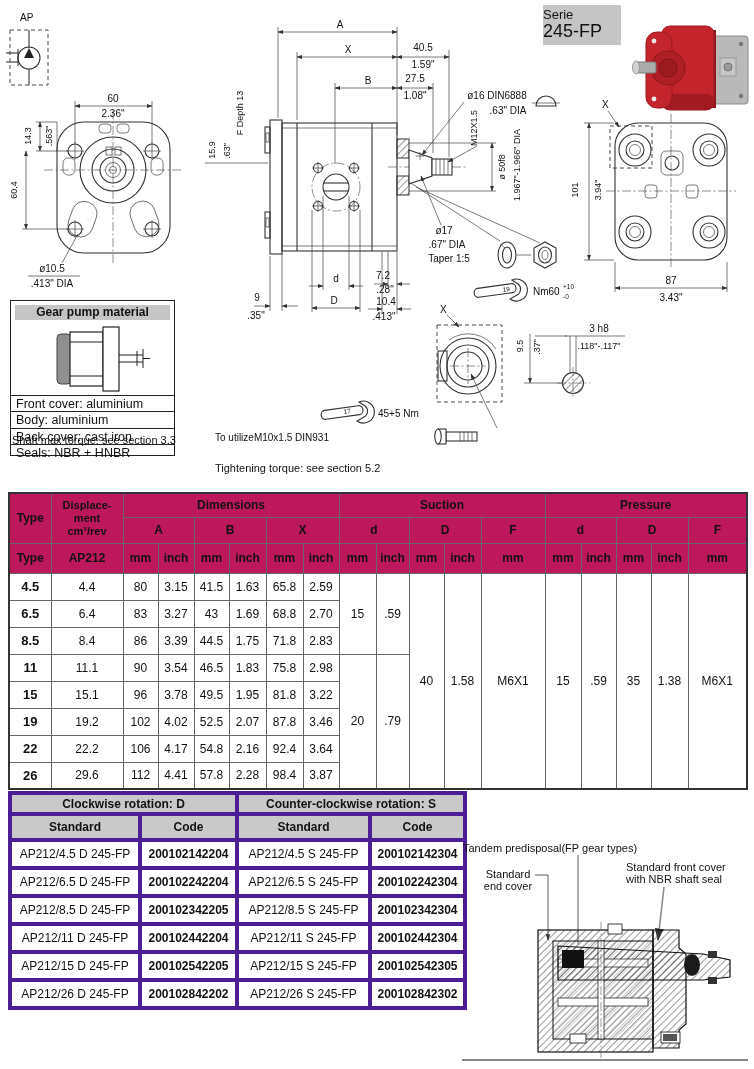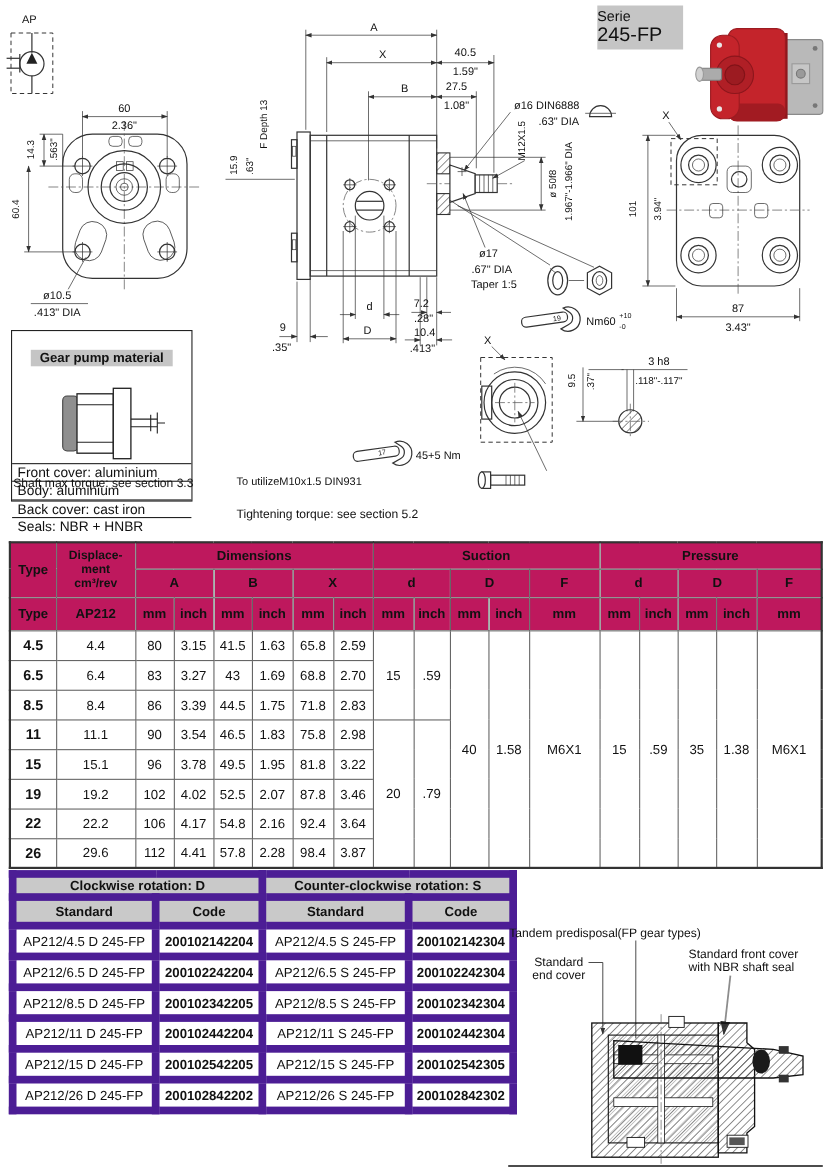--- a/index.html
+++ b/index.html
@@ -14,42 +14,42 @@
   .dsh{fill:none;stroke:#333;stroke-width:.9;stroke-dasharray:4 3}
   text.d{font-size:10px}
   text.d9{font-size:9px}
   text.s{font-size:6.5px}
   
   #serie-badge{position:absolute;left:543px;top:5px;width:78px;height:40px;background:#c5c5c5;text-align:left;line-height:1.1;padding-top:3px}
   #serie-badge .l1{font-size:13px}
   #serie-badge .l2{font-size:18px}
   
   #material-box{position:absolute;left:10px;top:300px;width:165px;height:156px;border:1.5px solid #222;background:#fff}
-  #material-box .mtitle{height:15px;margin:17px;background:#c5c5c5;font-size:12px;font-weight:bold;text-align:center;line-height:15px}
+  #material-box .mtitle{height:15px;margin:4px;background:#c5c5c5;font-size:12px;font-weight:bold;text-align:center;line-height:15px}
   #material-box .micon{height:72px;border-bottom:1.5px solid #222}
   #material-box .mrow{height:16.4px;font-size:12.5px;line-height:16px;padding-left:5px;border-bottom:1.5px solid #222}
   #material-box .mrow:last-child{border-bottom:none}
   .note{position:absolute;font-size:11px}
   #note-shaft{left:12px;top:434px}
   #note-tight{left:215px;top:462px}
   
   table{border-collapse:collapse;position:absolute;table-layout:fixed;background:#fff}
   #dim-table{left:8px;top:492px;width:738px;border:2px solid #333}
   #dim-table th,#dim-table td{border:1px solid #666;text-align:center;vertical-align:middle;padding:0;overflow:hidden}
   #dim-table thead th{background:#be185d;font-weight:bold;font-size:12px}
   #dim-table thead .small div{font-size:11px;line-height:1.15}
   #dim-table thead tr:nth-child(1){height:24px}
   #dim-table thead tr:nth-child(2){height:26px}
   #dim-table thead tr:nth-child(3){height:30px}
   #dim-table tbody tr{height:27px}
   #dim-table tbody td{font-size:12px}
   #dim-table tbody td.typecol{font-weight:bold;font-size:13px}
   
   #codes-table{left:8px;top:791px;width:455px;border:2px solid #333}
-  #codes-table th,#codes-table td{border:7px solid #4c1d95;text-align:center;vertical-align:middle;padding:0}
+  #codes-table th,#codes-table td{border:4px solid #4c1d95;text-align:center;vertical-align:middle;padding:0}
   #codes-table thead th{background:#c9c9c9;font-weight:bold;font-size:12px}
   #codes-table thead tr:nth-child(1){height:21px}
   #codes-table thead tr:nth-child(2){height:26px}
   #codes-table tbody tr{height:28px}
   #codes-table tbody td{font-size:12px}
   #codes-table tbody td.code{font-weight:bold}
   #section-svg{position:absolute;left:458px;top:838px}
   #drawing-svg{position:absolute;left:0;top:0}
 </style>
 </head>

